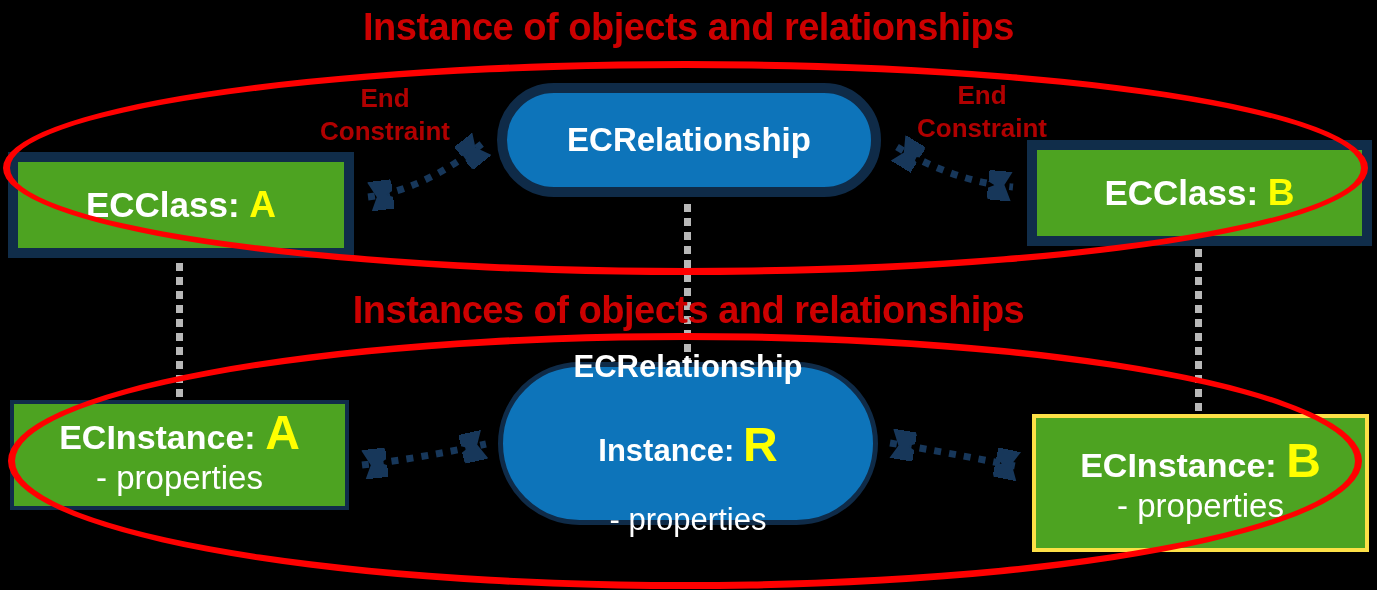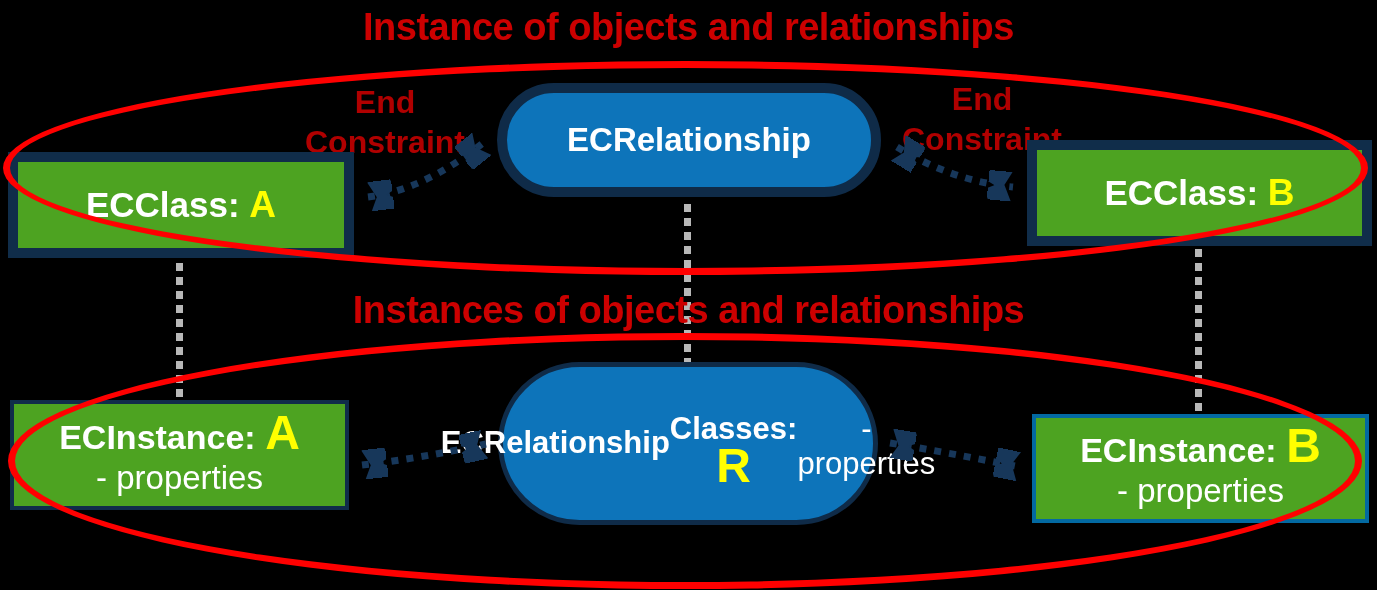--- a/index.html
+++ b/index.html
@@ -34,26 +34,27 @@
     pointer-events: none;
   }
   #classes-ellipse   { left: 3px;  top: 61px;  width: 1365px; height: 214px; }
   #instances-ellipse { left: 8px;  top: 333px; width: 1354px; height: 256px; }
 
   
   .blue-shape {
     background: #0d74ba;
     color: #ffffff;
     display: flex;
-    flex-direction: row;
+    flex-direction: column;
     align-items: center;
     justify-content: center;
     text-align: center;
     font-weight: bold;
     z-index: 3;
+    gap: 28px;
   }
   #relationship-class-pill {
     left: 497px; top: 83px; width: 384px; height: 114px;
     border: 10px solid #0f2b48;
     border-radius: 58px;
     font-size: 33px;
     line-height: 1.28;
   }
   #relationship-instance-oval {
     left: 498px; top: 362px; width: 380px; height: 163px;
@@ -73,35 +74,35 @@
     flex-direction: column;
     align-items: center;
     justify-content: center;
     text-align: center;
     font-weight: bold;
     z-index: 3;
   }
   #ecclass-a-box { left: 8px;    top: 152px; width: 346px; height: 106px; border: 10px solid #102d4a; font-size: 35px; }
   #ecclass-b-box { left: 1027px; top: 140px; width: 345px; height: 106px; border: 10px solid #102d4a; font-size: 35px; }
   #ecinstance-a-box { left: 10px;   top: 400px; width: 339px; height: 110px; border: 4px solid #102d4a; font-size: 34px; }
-  #ecinstance-b-box { left: 1032px; top: 414px; width: 337px; height: 109px; border: 4px solid #0369a1; font-size: 34px; text-align: right; }
+  #ecinstance-b-box { left: 1032px; top: 414px; width: 337px; height: 138px; border: 4px solid #fde047; font-size: 34px; text-align: right; }
   .green-box .sub-line { font-weight: normal; font-size: 33px; margin-top: 2px; }
 
   
   .key    { color: #ffff00; }
   .key-sm { font-size: 37px; line-height: 0.9; }
   .key-lg { font-size: 48px; line-height: 0.8; }
 
   
   .constraint-label {
     width: 200px;
     text-align: center;
     color: #b00000;
     font-weight: bold;
-    font-size: 32px;
+    font-size: 26px;
     line-height: 1.25;
     z-index: 2;
   }
   #end-constraint-left  { left: 285px; top: 82px; }
   #end-constraint-right { left: 882px; top: 79px; }
 
   
   .dashed-link {
     width: 7px;
     background: repeating-linear-gradient(to bottom, #b8b8b8 0px, #b8b8b8 8px, transparent 8px, transparent 14px);
@@ -160,21 +161,21 @@
   </div>
 
   <div class="abs constraint-label" id="end-constraint-right">
     <div>End</div>
     <div>Constraint</div>
   </div>
 
   <div class="abs blue-shape" id="relationship-instance-oval">
     <div class="line1">ECRelationship</div>
     <div class="line2">
-      <span>Classes: </span><span class="key key-lg">R</span>
+      <span>Instance: </span><span class="key key-lg">R</span>
     </div>
     <div class="line3">- properties</div>
   </div>
 
   <div class="abs green-box" id="ecinstance-a-box">
     <div>
       <span>ECInstance: </span><span class="key key-lg">A</span>
     </div>
     <div class="sub-line">- properties</div>
   </div>

